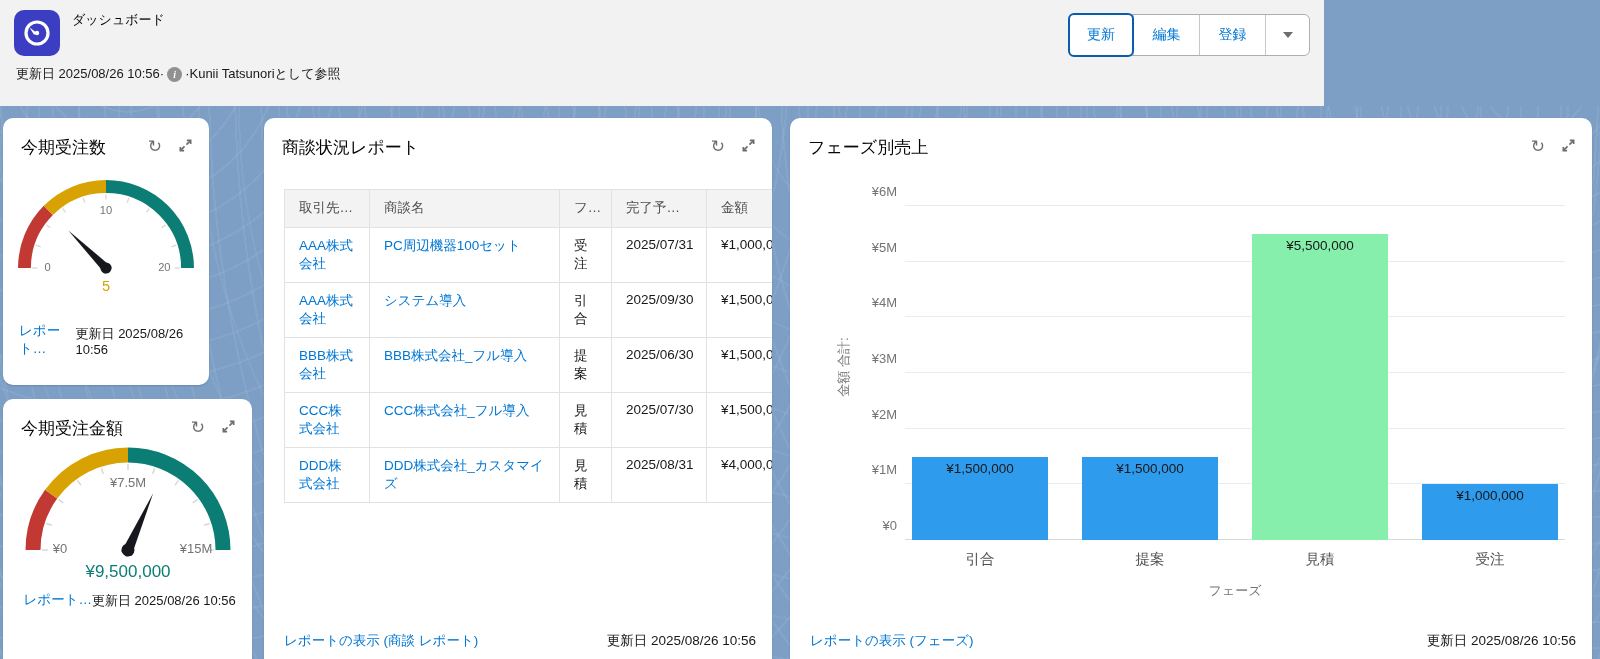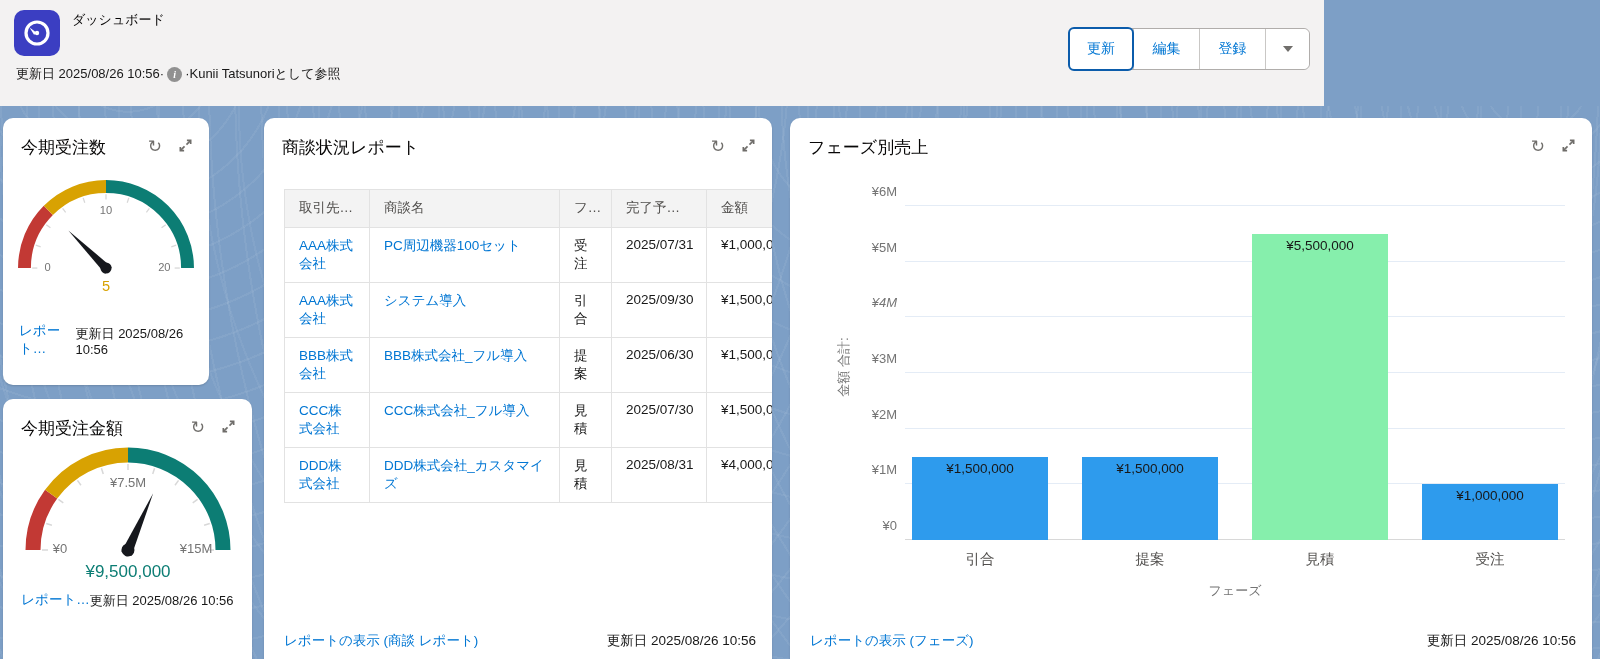--- a/index.html
+++ b/index.html
@@ -14,21 +14,21 @@
     border-radius:10px; background:#3b3ec2; display:flex; align-items:center; justify-content:center; }
   .hdr-text { position:absolute; left:72px; top:11px; }
   .hdr-eyebrow { font-size:13px; color:#080707; }
   .hdr-title { font-size:20px; font-weight:bold; color:#080707; margin-top:3px; }
   .hdr-sub { position:absolute; left:16px; top:65px; font-size:13px; color:#181818;
     display:flex; align-items:center; gap:3px; }
   .info-dot { display:inline-flex; width:15px; height:15px; border-radius:50%;
     background:#919191; color:#fff; font-size:10px; font-style:italic; font-weight:bold;
     align-items:center; justify-content:center; font-family:"Liberation Serif", serif; }
   .btn-group { position:absolute; right:14px; top:14px; display:flex;
-    background:#fff; border:1px solid #b0adab; border-radius:6px; height:42px; align-items:stretch;margin-top:14px; }
+    background:#fff; border:1px solid #b0adab; border-radius:6px; height:42px; align-items:stretch; }
   .btn { min-width:66px; padding:0 16px; font-size:14px; color:#0176d3; background:#fff;
     border:none; border-left:1px solid #c9c7c5; cursor:pointer; border-radius:0;
     font-family:"Liberation Sans", sans-serif; }
   .btn:first-child { border-left:none; }
   .btn.refresh { border:2px solid #0b5cab; border-radius:6px; margin:-2px -1px -2px -2px;
     position:relative; z-index:1; }
   .btn.caret { min-width:44px; padding:0; color:#706e6b; font-size:10px;
     border-radius:0 6px 6px 0; }
 
   
@@ -47,21 +47,21 @@
   .card-icons { display:flex; gap:16px; margin-top:2px; }
   .icon-btn { background:none; border:none; cursor:pointer; color:#706e6b; padding:0;
     line-height:1; }
   .refresh-glyph { font-size:17px; color:#706e6b; }
 
   
   .card.g1 { left:3px; top:12px; width:206px; height:267px; }
   .card.g2 { left:3px; top:293px; width:249px; height:275px; }
   .gauge-wrap { display:flex; justify-content:center; margin-top:4px; }
   .gauge-footer { position:absolute; left:16px; right:8px; display:flex;
-    justify-content:center; align-items:flex-end; }
+    justify-content:flex-end; align-items:flex-end; }
   .card.g1 .gauge-footer { top:204px; }
   .card.g2 .gauge-footer { top:192px; }
   .link { color:#0176d3; text-decoration:none; font-size:13.5px; cursor:pointer; }
   .updated { font-size:13px; color:#181818; line-height:1.25; }
   .gauge-footer .updated { width:152px; }
 
   
   .card.tbl { left:264px; top:12px; width:508px; height:560px; overflow:hidden; }
   table.report { border-collapse:collapse; margin:30px 0 0 20px; table-layout:fixed;
     width:532px; font-size:13.5px; }
@@ -319,21 +319,21 @@
     <div class="plot">
         <div class="gridline zero" style="bottom: 0%;"></div>
         <div class="ytick" style="bottom: 0%;">¥0</div>
         <div class="gridline" style="bottom: 16.6667%;"></div>
         <div class="ytick" style="bottom: 16.6667%;">¥1M</div>
         <div class="gridline" style="bottom: 33.3333%;"></div>
         <div class="ytick" style="bottom: 33.3333%;">¥2M</div>
         <div class="gridline" style="bottom: 50%;"></div>
         <div class="ytick" style="bottom: 50%;">¥3M</div>
         <div class="gridline" style="bottom: 66.6667%;"></div>
-        <div class="ytick" style="bottom: 66.6667%; font-style: italic;">¥4M</div>
+        <div class="ytick" style="bottom: 66.6667%;">¥4M</div>
         <div class="gridline" style="bottom: 83.3333%;"></div>
         <div class="ytick" style="bottom: 83.3333%;">¥5M</div>
         <div class="gridline" style="bottom: 100%;"></div>
         <div class="ytick" style="bottom: 100%;">¥6M</div>
         <div class="bars">
           <div class="bar" style="height: 25%; background: rgb(46, 155, 237);">
             <span class="bar-label">¥1,500,000</span>
           </div>
           <div class="bar" style="height: 25%; background: rgb(46, 155, 237);">
             <span class="bar-label">¥1,500,000</span>

